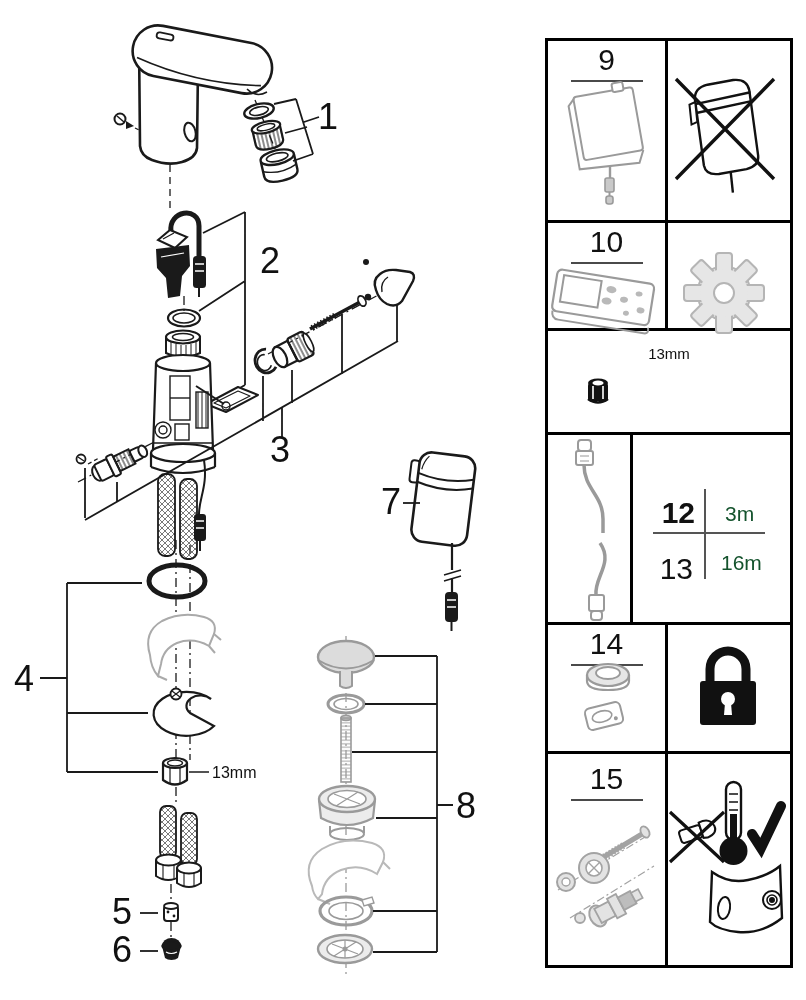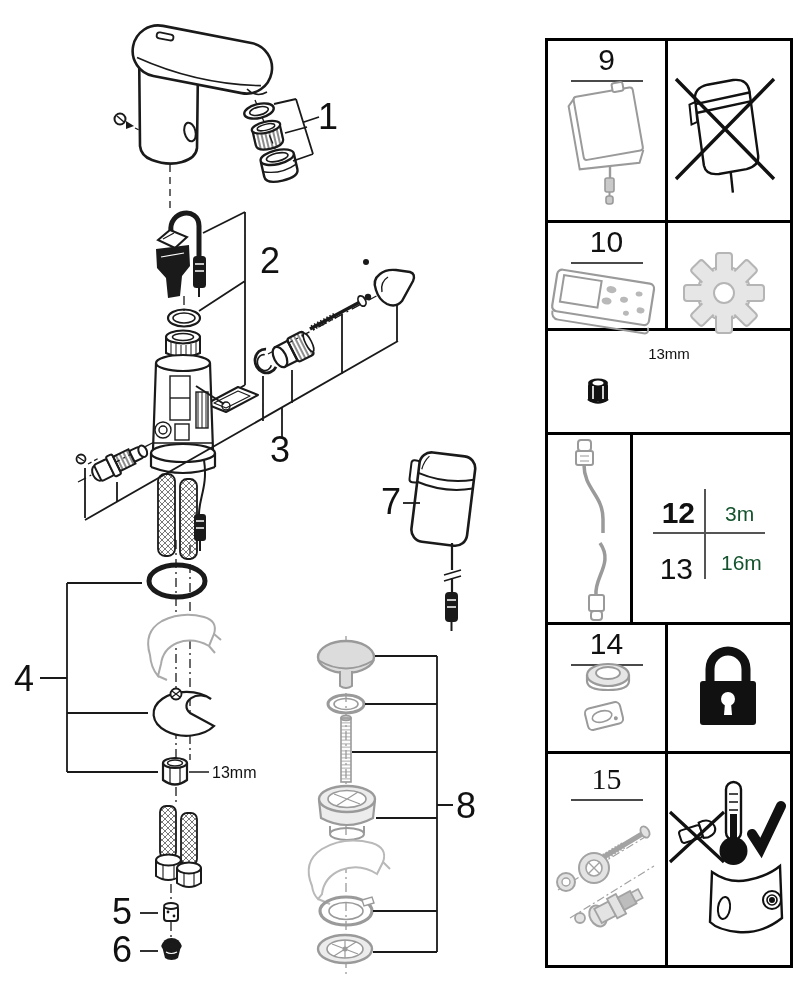--- a/index.html
+++ b/index.html
@@ -396,21 +396,21 @@
           <path d="M20 42 V28 A18 18 0 0 1 56 28 V42" fill="none" stroke="#111" stroke-width="9"></path>
           <rect x="10" y="40" width="56" height="44" rx="3" fill="#111"></rect>
           <circle cx="38" cy="58" r="7" fill="#fff"></circle>
           <path d="M35 62 L34 74 L42 74 L41 62 Z" fill="#fff"></path>
         </svg>
       </div>
     </div>
 
     <div class="prow r6">
       <div class="pcell left">
-        <div class="num-wrap" style="padding-top:8px;font-family:Liberation Serif, serif;"><span class="num">15</span></div>
+        <div class="num-wrap" style="padding-top:8px;"><span class="num">15</span></div>
         <svg class="icon-abs" style="left:2px;top:40px;" width="112" height="135" viewBox="0 0 112 135">
           <g stroke="#a3a3a3" fill="#e3e3e3">
             <path d="M8 96 L100 40 M20 124 L104 72" stroke-width="1.2" stroke-dasharray="8 3 2 3" fill="none"></path>
             <path d="M52 64 L92 40" stroke-width="5" fill="none"></path>
             <path d="M54 63 L74 51" stroke-width="7" stroke-dasharray="1.5 2" fill="none"></path>
             <ellipse cx="95" cy="38" rx="4" ry="6" transform="rotate(-30 95 38)" stroke-width="1.8"></ellipse>
             <circle cx="44" cy="74" r="15" stroke-width="2"></circle>
             <circle cx="44" cy="74" r="8" fill="#fff" stroke-width="1.6"></circle>
             <path d="M38 68 L50 80 M38 80 L50 68" stroke-width="1.4" fill="none"></path>
             <circle cx="16" cy="88" r="9" stroke-width="2"></circle>

